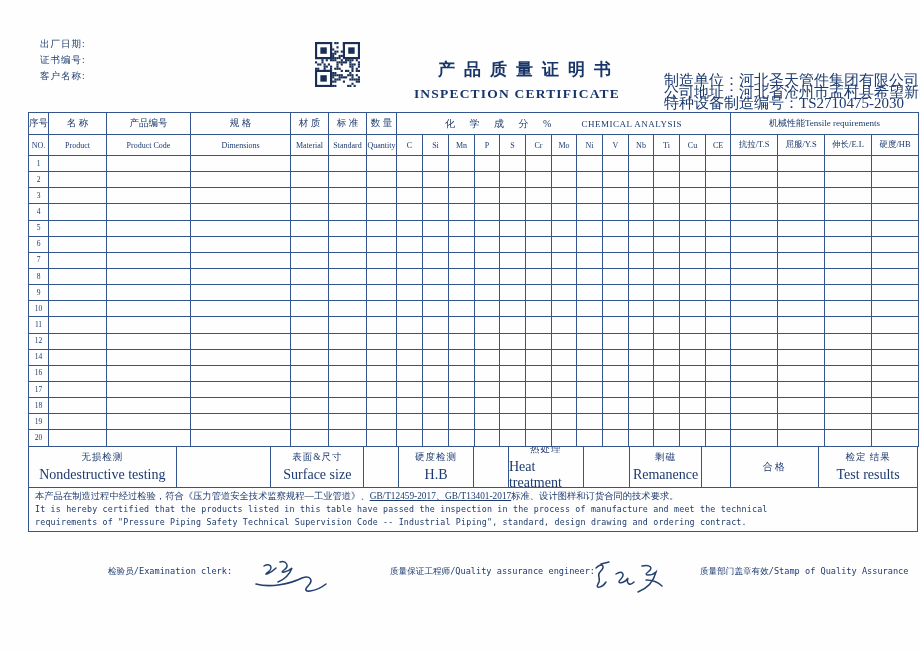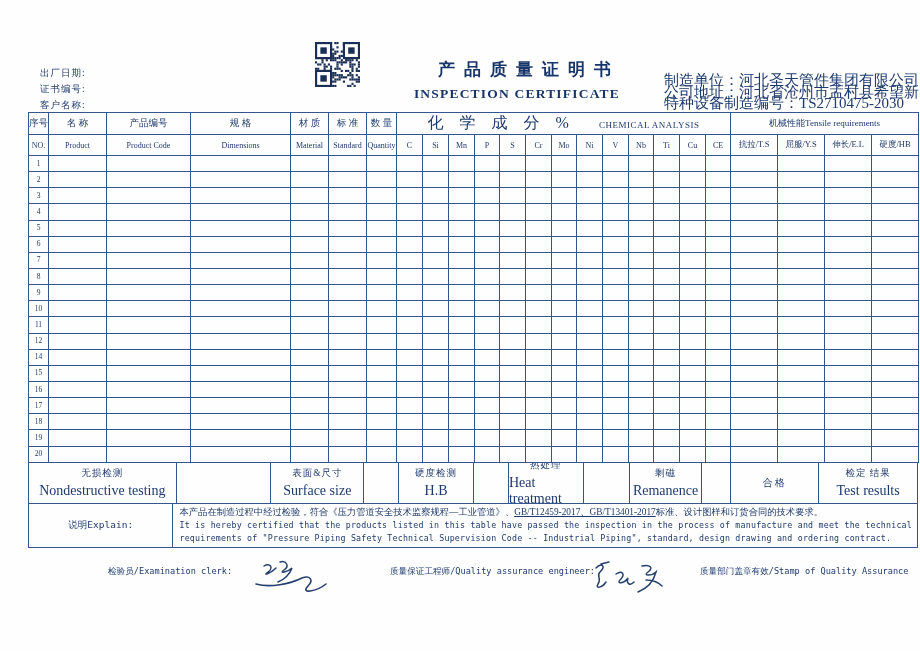--- a/index.html
+++ b/index.html
@@ -4,38 +4,38 @@
 <style>
   html,body{margin:0;padding:0;background:#e8e8e8;}
   .page{
     position:relative;width:920px;height:651px;background:#fefefe;
     font-family:"Liberation Serif","DejaVu Serif",serif;
     color:#1d3a6e;overflow:hidden;margin:0 auto;
   }
   .mono{font-family:"DejaVu Sans Mono","Liberation Mono",monospace;}
 
   
-  .top-left{position:absolute;left:40px;top:65px;font-size:9.5px;line-height:16px;letter-spacing:1px;}
+  .top-left{position:absolute;left:40px;top:36px;font-size:9.5px;line-height:16px;letter-spacing:1px;}
   .qr{position:absolute;left:315px;top:42px;width:45px;height:45px;}
   .title-block{position:absolute;left:360px;top:58px;width:260px;text-align:right;}
   .title-zh{font-size:17px;font-weight:bold;letter-spacing:9px;white-space:nowrap;color:#18356a;}
   .title-en{font-size:13.5px;font-weight:bold;letter-spacing:1.2px;margin-top:5px;color:#18356a;}
   .maker-block{position:absolute;left:664px;top:75px;font-size:15px;line-height:11.6px;white-space:nowrap;}
 
   
   .cert{position:absolute;left:28px;top:112px;width:890px;}
   table.grid{border-collapse:collapse;table-layout:fixed;width:890px;}
   table.grid th,table.grid td{
     border:1px solid #34568c;padding:0;margin:0;overflow:hidden;
     text-align:center;vertical-align:middle;white-space:nowrap;
   }
   tr.hr-zh th{height:21px;font-size:9.5px;font-weight:normal;}
   tr.hr-en th{height:20px;font-size:8px;font-weight:normal;}
   tr.hr-en th.mech-h{font-size:8.5px;}
-  .group-zh{letter-spacing:6px;font-size:16px;margin-right:24px;}
+  .group-zh{letter-spacing:6px;font-size:10px;margin-right:24px;}
   .group-en{letter-spacing:.5px;font-size:9px;}
   tbody.rows td{height:15.15px;font-size:7.5px;line-height:8px;}
 
   
   .sumrow{display:flex;width:888px;border:1px solid #34568c;border-top:none;height:40px;}
   .sumcell{border-right:1px solid #34568c;display:flex;flex-direction:column;justify-content:center;
            align-items:center;box-sizing:border-box;overflow:hidden;}
   .sumcell:last-child{border-right:none;}
   .sumcell .zh{font-size:9.5px;letter-spacing:1px;}
   .sumcell .en{font-size:14px;margin-top:3px;}
@@ -619,46 +619,20 @@
             <td></td>
             <td></td>
             <td></td>
             <td></td>
             <td></td>
             <td></td>
             <td></td>
             <td></td>
           </tr>
           <tr>
-            <td>15</td>
-            <td></td>
-            <td></td>
-            <td></td>
-            <td></td>
-            <td></td>
-            <td></td>
-            <td></td>
-            <td></td>
-            <td></td>
-            <td></td>
-            <td></td>
-            <td></td>
-            <td></td>
-            <td></td>
-            <td></td>
-            <td></td>
-            <td></td>
-            <td></td>
-            <td></td>
-            <td></td>
-            <td></td>
-            <td></td>
-            <td></td>
-          </tr>
-          <tr>
             <td>16</td>
             <td></td>
             <td></td>
             <td></td>
             <td></td>
             <td></td>
             <td></td>
             <td></td>
             <td></td>
             <td></td>
@@ -813,21 +787,20 @@
         <div class="sumcell pass" style="width: 88px;">
           <div class="zh">合格</div>
         </div>
         <div class="sumcell" style="width: 98px;">
           <div class="zh">检定 结果</div>
           <div class="en">Test results</div>
         </div>
       </div>
 
     <div class="explainrow">
-      <div class="explain-label mono">说明Explain:</div>
       <div class="explain-body">
         <div class="explain-zh"><span>本产品在制造过程中经过检验，符合《压力管道安全技术监察规程—工业管道》、</span><span class="u">GB/T12459-2017、GB/T13401-2017</span><span>标准、设计图样和订货合同的技术要求。</span></div>
         <div class="explain-en mono">It is hereby certified that the products listed in this table have passed the inspection in the process of manufacture and meet the technical</div>
         <div class="explain-en mono">requirements of "Pressure Piping Safety Technical Supervision Code -- Industrial Piping", standard, design drawing and ordering contract.</div>
       </div>
     </div>
   </div>
 
   <div class="sigrow mono">
     <span class="sig-label" style="left:108px;">检验员/Examination clerk:</span>

